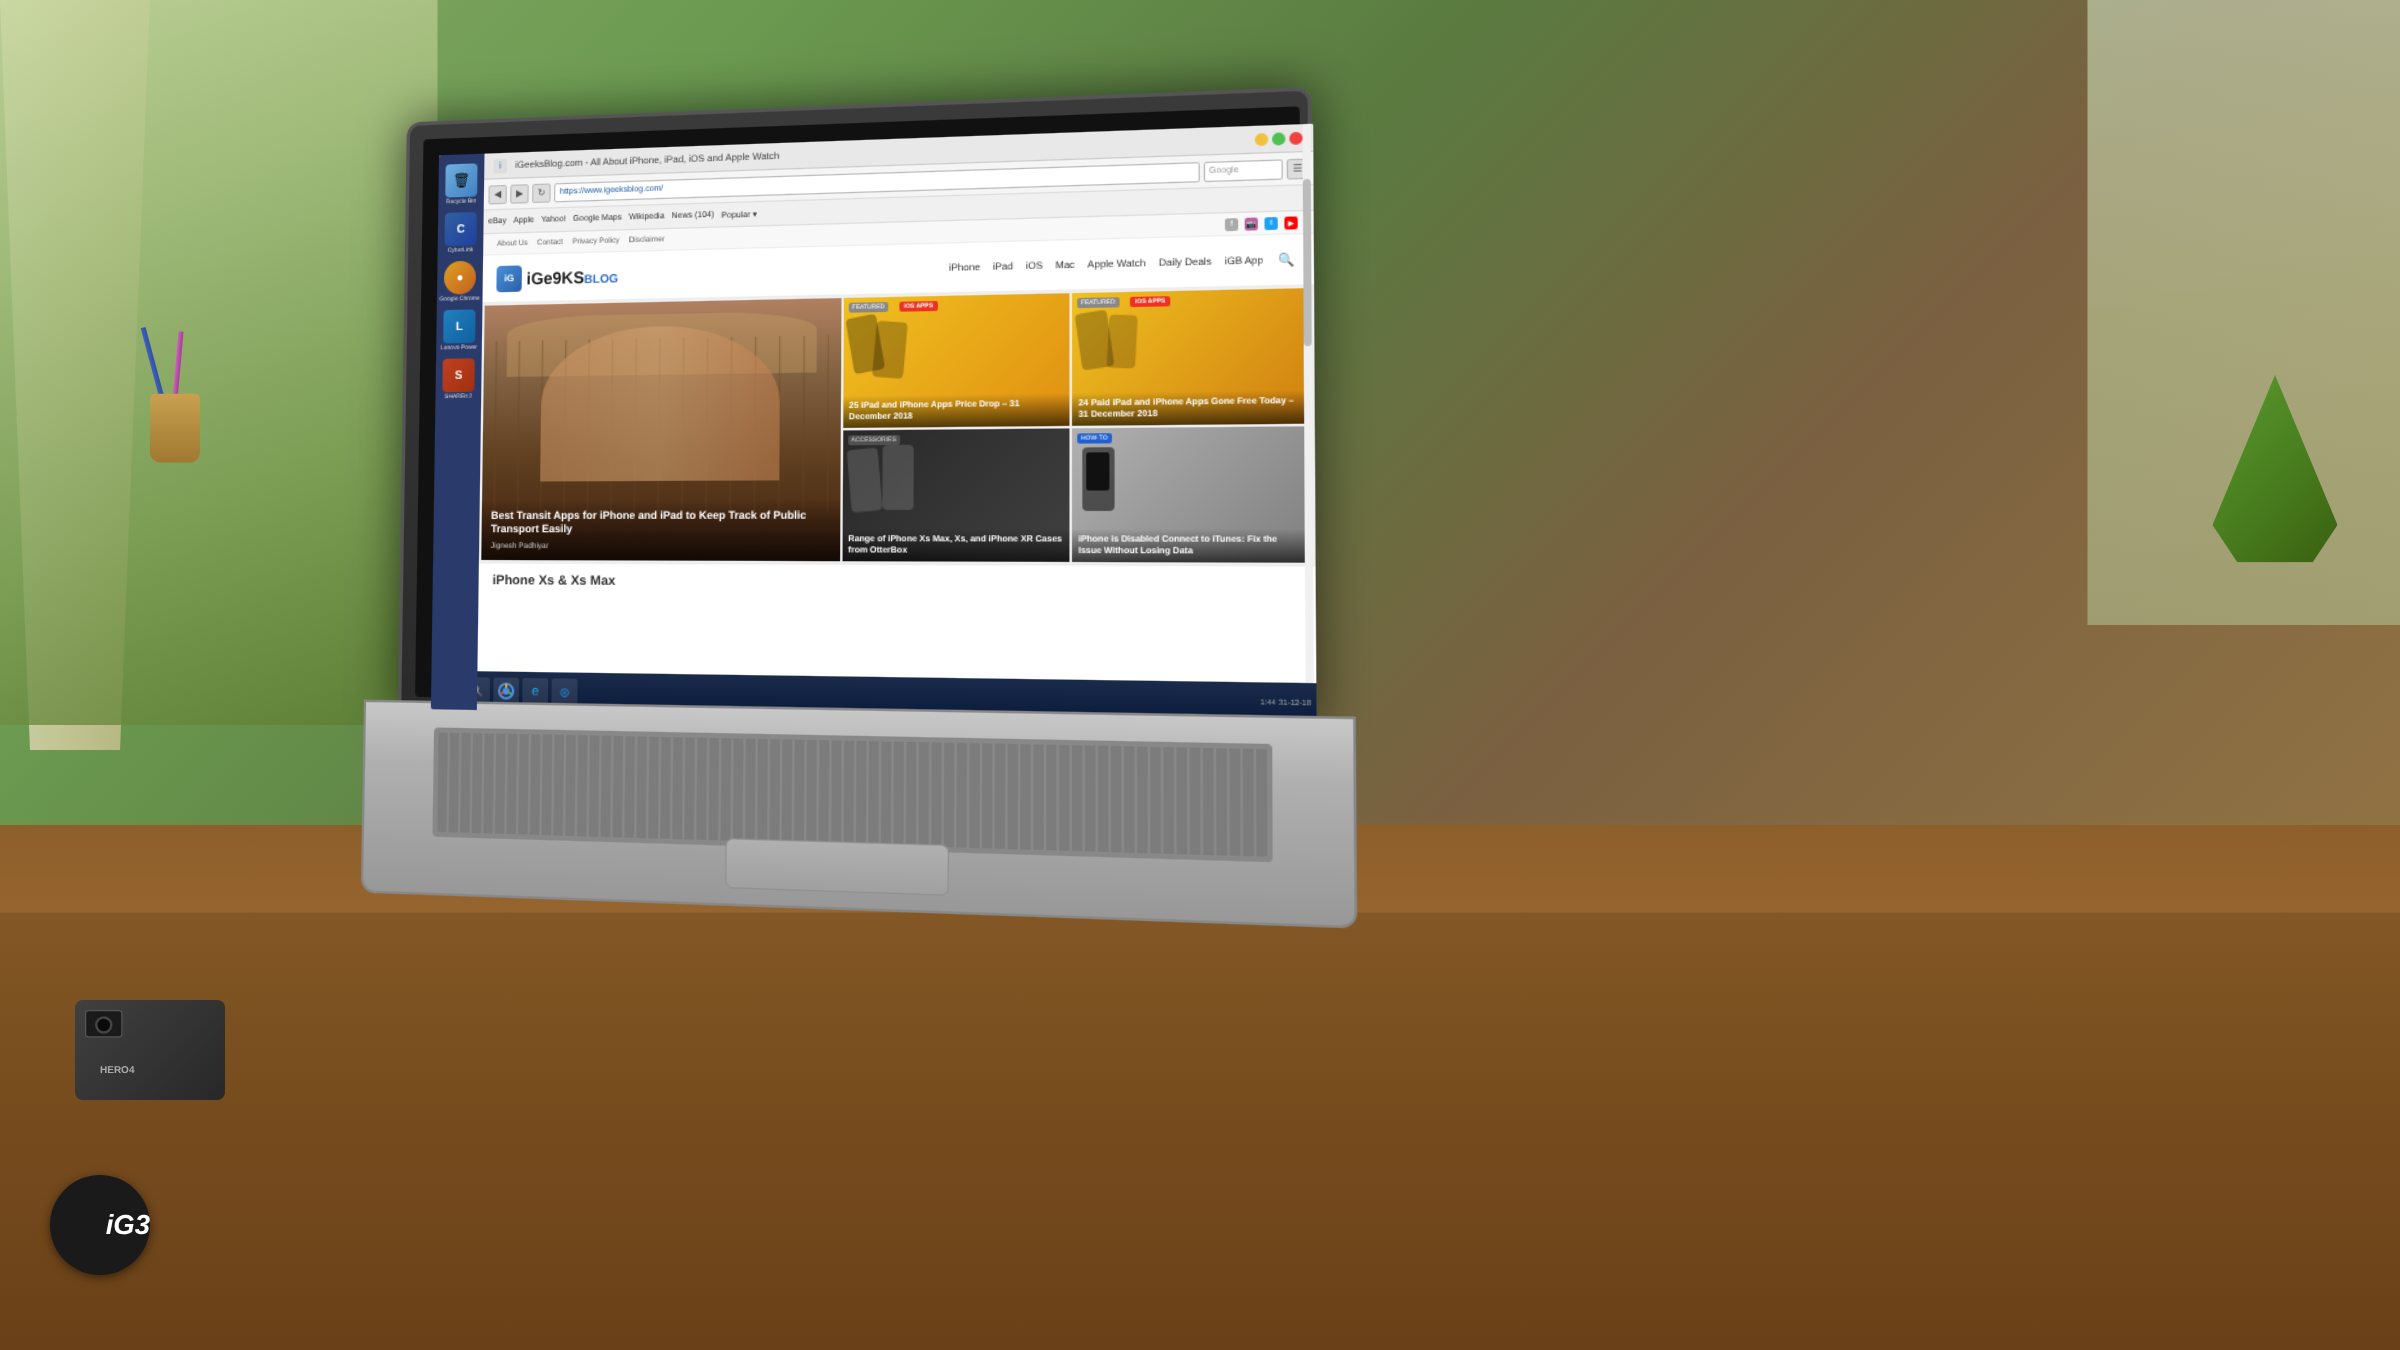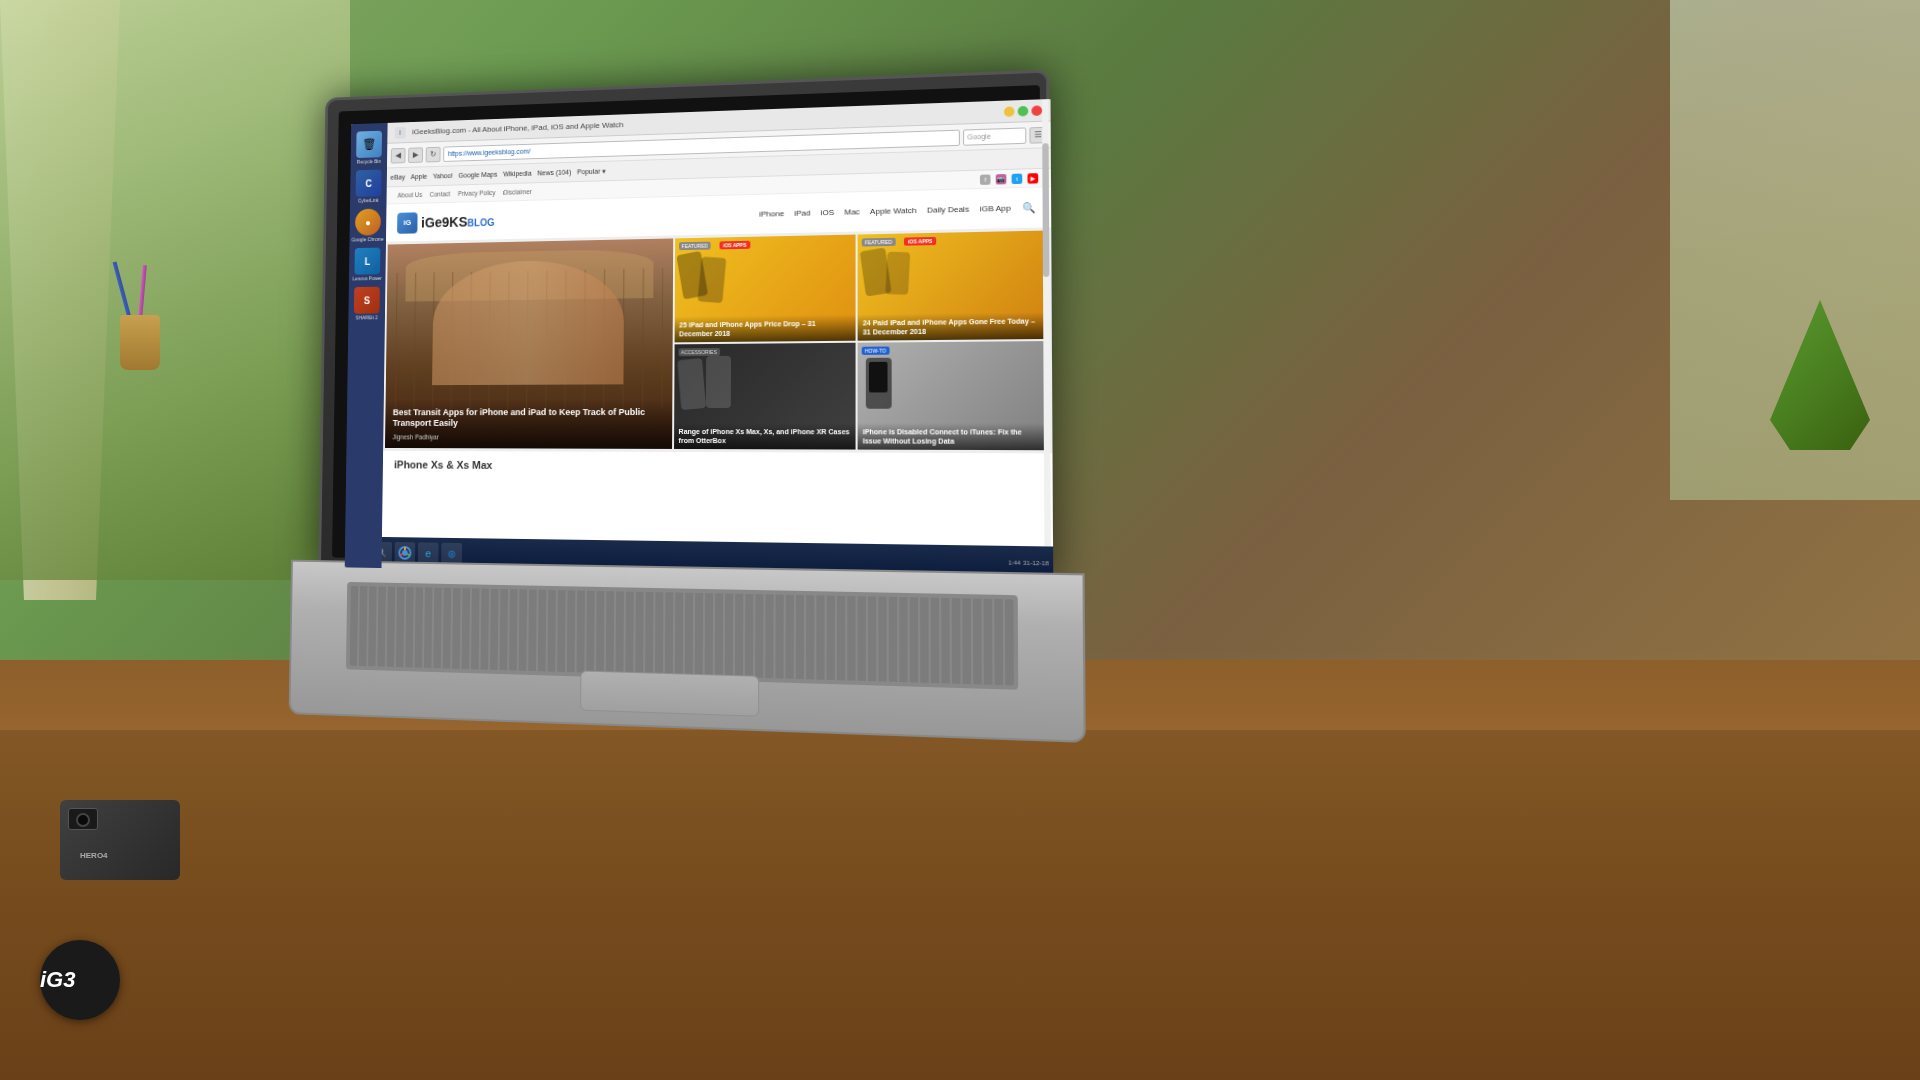--- a/index.html
+++ b/index.html
@@ -569,21 +569,21 @@
     .ig3-badge {
       position: absolute;
       bottom: 60px;
       left: 40px;
       width: 80px;
       height: 80px;
       background: #1a1a1a;
       border-radius: 50%;
       display: flex;
       align-items: center;
-      justify-content: flex-start;
+      justify-content: flex-end;
       z-index: 10;
       box-shadow: 0 2px 8px rgba(0,0,0,0.5);
     }
 
     .ig3-text {
       font-size: 22px;
       font-weight: bold;
       color: #fff;
       font-style: italic;
     }

